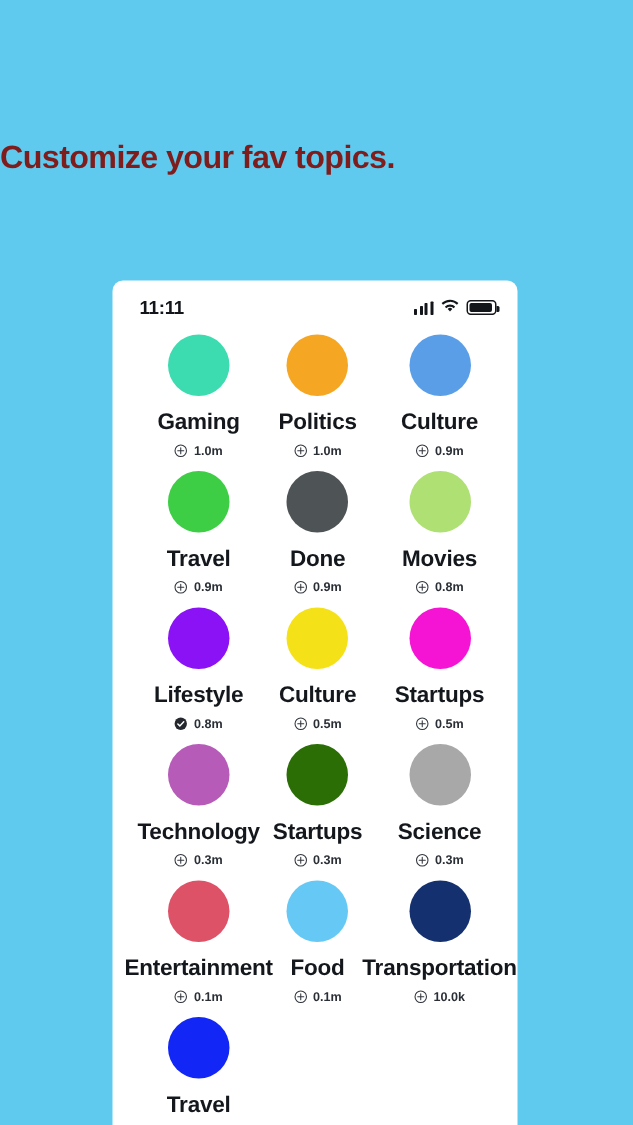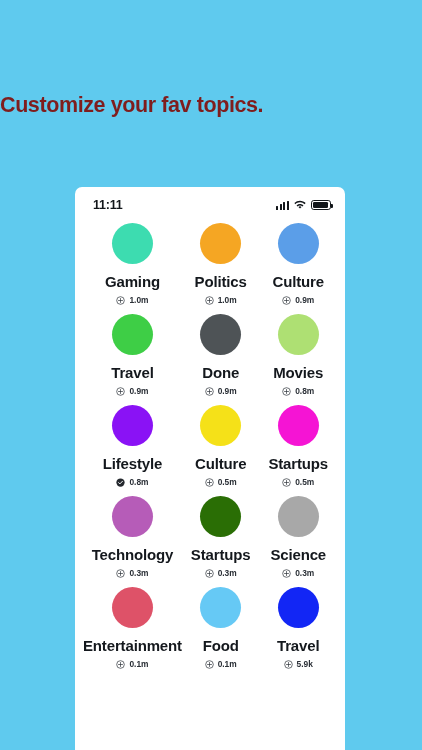--- a/index.html
+++ b/index.html
@@ -308,20 +308,31 @@
         <div class="topic-label">Food</div>
         <div class="topic-meta">
           <span class="badge"><svg viewBox="0 0 24 24" width="9" height="9">
               <circle cx="12" cy="12" r="10.2" fill="none" stroke="#32373e" stroke-width="1.9"></circle>
               <path d="M12 6.6v10.8M6.6 12h10.8" stroke="#32373e" stroke-width="1.9" stroke-linecap="round"></path>
             </svg></span>
           <span>0.1m</span>
         </div>
       </div>
       <div class="topic">
+        <div class="swatch" style="background: rgb(20, 48, 110);"></div>
+        <div class="topic-label">Transportation</div>
+        <div class="topic-meta">
+          <span class="badge"><svg viewBox="0 0 24 24" width="9" height="9">
+              <circle cx="12" cy="12" r="10.2" fill="none" stroke="#32373e" stroke-width="1.9"></circle>
+              <path d="M12 6.6v10.8M6.6 12h10.8" stroke="#32373e" stroke-width="1.9" stroke-linecap="round"></path>
+            </svg></span>
+          <span>10.0k</span>
+        </div>
+      </div>
+      <div class="topic">
         <div class="swatch" style="background: rgb(18, 38, 245);"></div>
         <div class="topic-label">Travel</div>
         <div class="topic-meta">
           <span class="badge"><svg viewBox="0 0 24 24" width="9" height="9">
               <circle cx="12" cy="12" r="10.2" fill="none" stroke="#32373e" stroke-width="1.9"></circle>
               <path d="M12 6.6v10.8M6.6 12h10.8" stroke="#32373e" stroke-width="1.9" stroke-linecap="round"></path>
             </svg></span>
           <span>5.9k</span>
         </div>
       </div>

